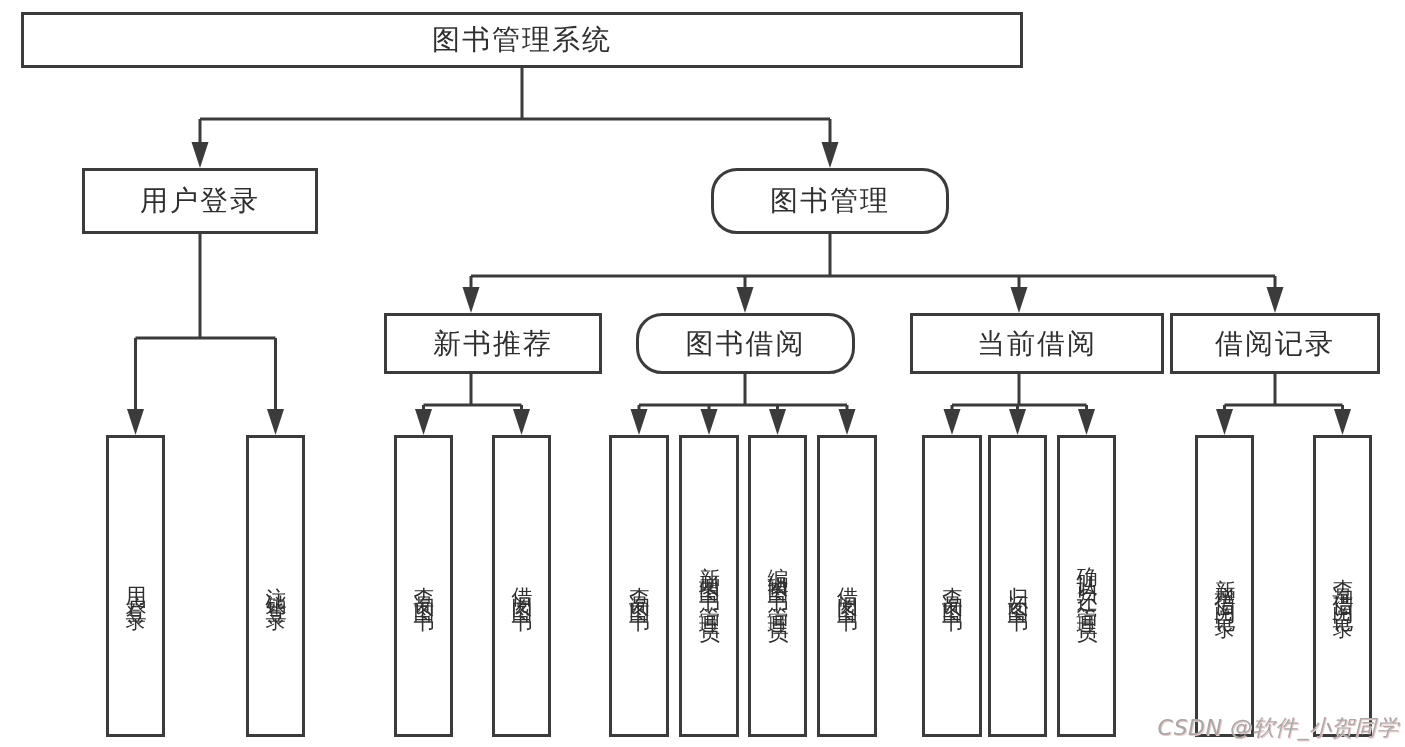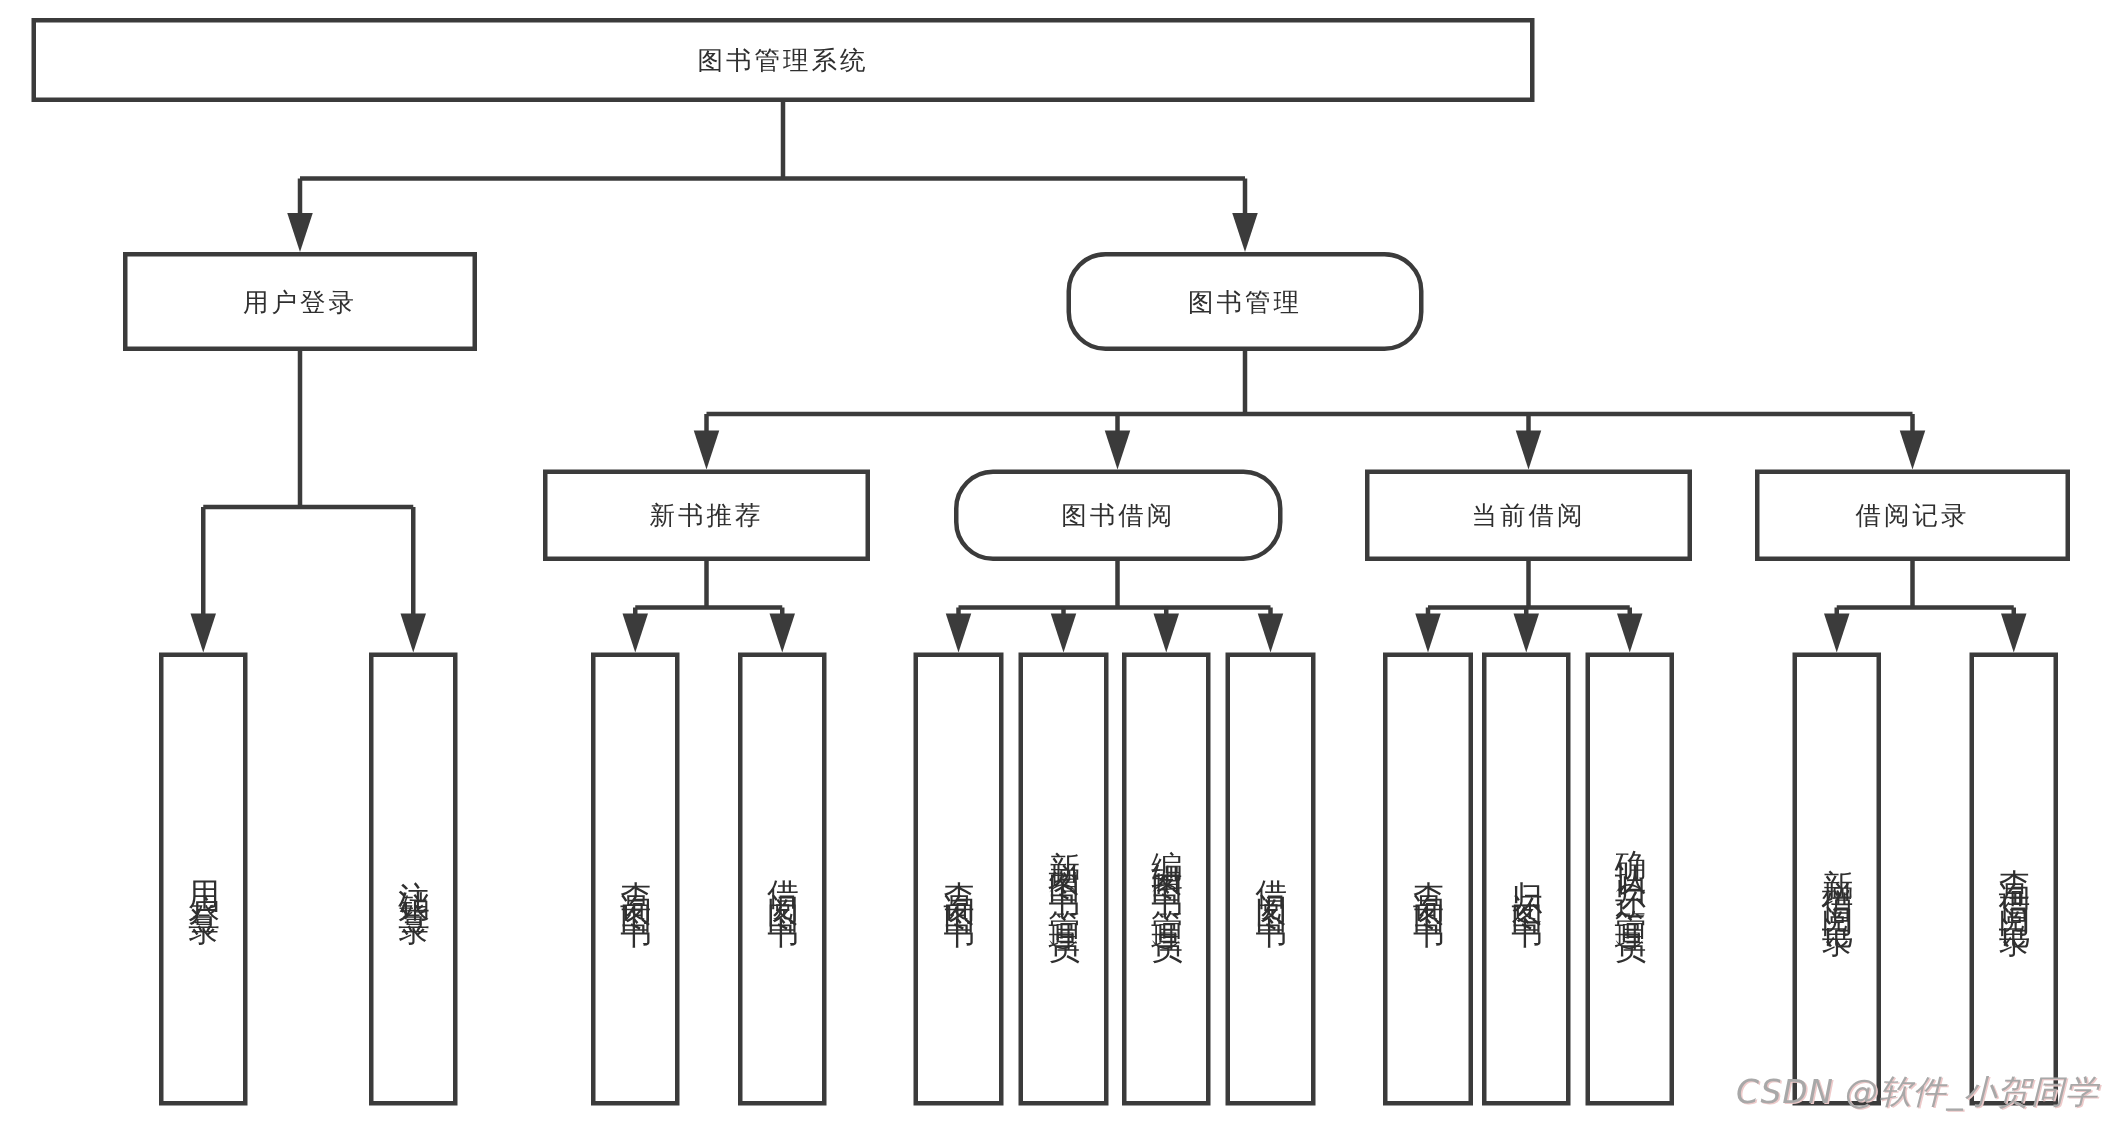--- a/index.html
+++ b/index.html
@@ -22,38 +22,38 @@
     box-sizing: border-box;
     border: 3px solid #3b3b3b;
     background: #ffffff;
     color: #2f2f2f;
     display: flex;
     align-items: center;
     justify-content: center;
     text-align: center;
   }
   .box.h {
-    font-size: 17px;
+    font-size: 28px;
     letter-spacing: 2px;
     white-space: nowrap;
   }
   .box.v {
     writing-mode: vertical-rl;
     text-orientation: mixed;
     font-size: 21px;
     letter-spacing: 8px;
     line-height: 1;
   }
   
   #b-root        { left: 21px;   top: 12px;  width: 1002px; height: 56px; }
   #b-login       { left: 82px;   top: 168px; width: 236px;  height: 66px; }
   #b-mgmt        { left: 711px;  top: 168px; width: 238px;  height: 66px; border-radius: 26px; }
-  #b-recommend   { left: 362px;  top: 313px; width: 218px;  height: 61px; }
+  #b-recommend   { left: 384px;  top: 313px; width: 218px;  height: 61px; }
   #b-borrowing   { left: 636px;  top: 313px; width: 219px;  height: 61px; border-radius: 26px; }
-  #b-current     { left: 910px;  top: 313px; width: 218px;  height: 61px; }
+  #b-current     { left: 910px;  top: 313px; width: 254px;  height: 61px; }
   #b-records     { left: 1170px; top: 313px; width: 210px;  height: 61px; }
   #b-user-login  { left: 106px;  top: 435px; width: 59px;   height: 302px; }
   #b-logout      { left: 246px;  top: 435px; width: 59px;   height: 302px; }
   #b-rec-query   { left: 394px;  top: 435px; width: 59px;   height: 302px; }
   #b-rec-borrow  { left: 492px;  top: 435px; width: 59px;   height: 302px; }
   #b-bor-query   { left: 609px;  top: 435px; width: 60px;   height: 302px; }
   #b-bor-add     { left: 679px;  top: 435px; width: 60px;   height: 302px; }
   #b-bor-edit    { left: 748px;  top: 435px; width: 59px;   height: 302px; }
   #b-bor-borrow  { left: 817px;  top: 435px; width: 60px;   height: 302px; }
   #b-cur-query   { left: 922px;  top: 435px; width: 60px;   height: 302px; }

